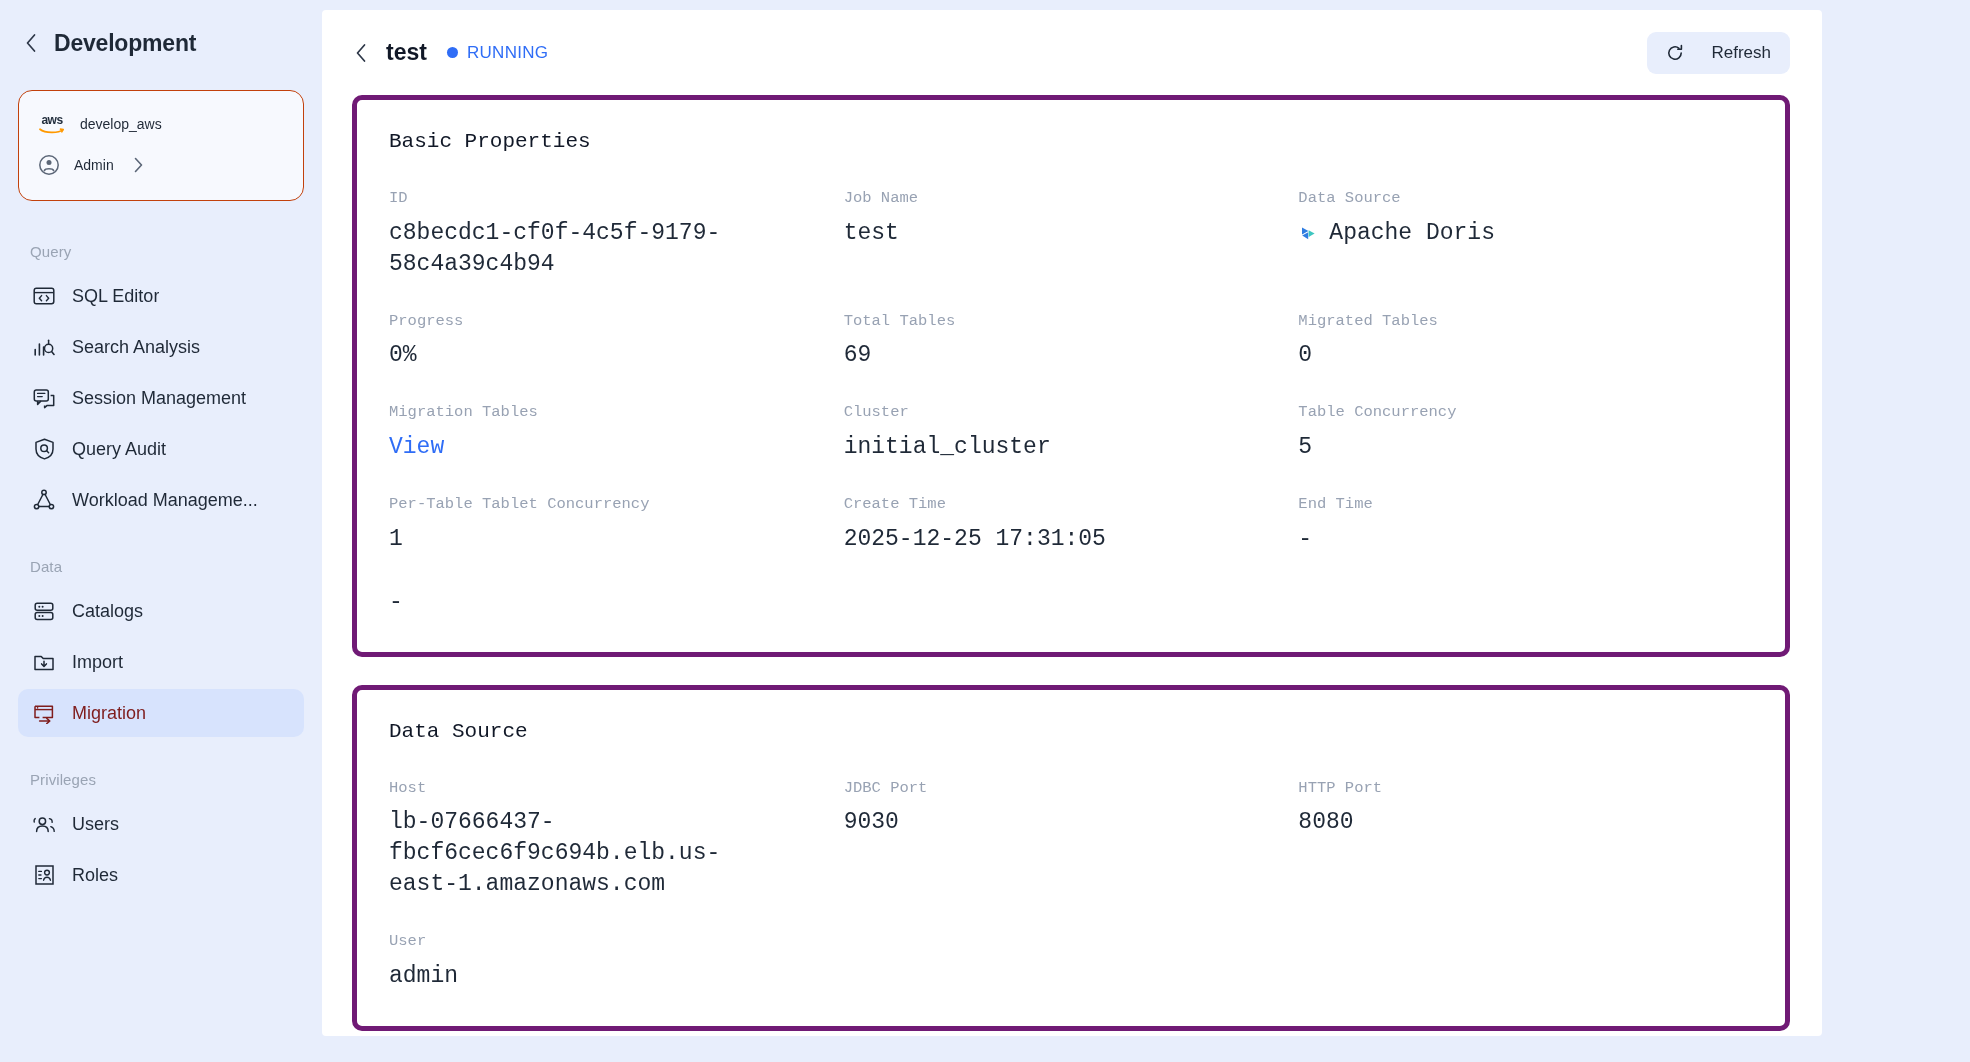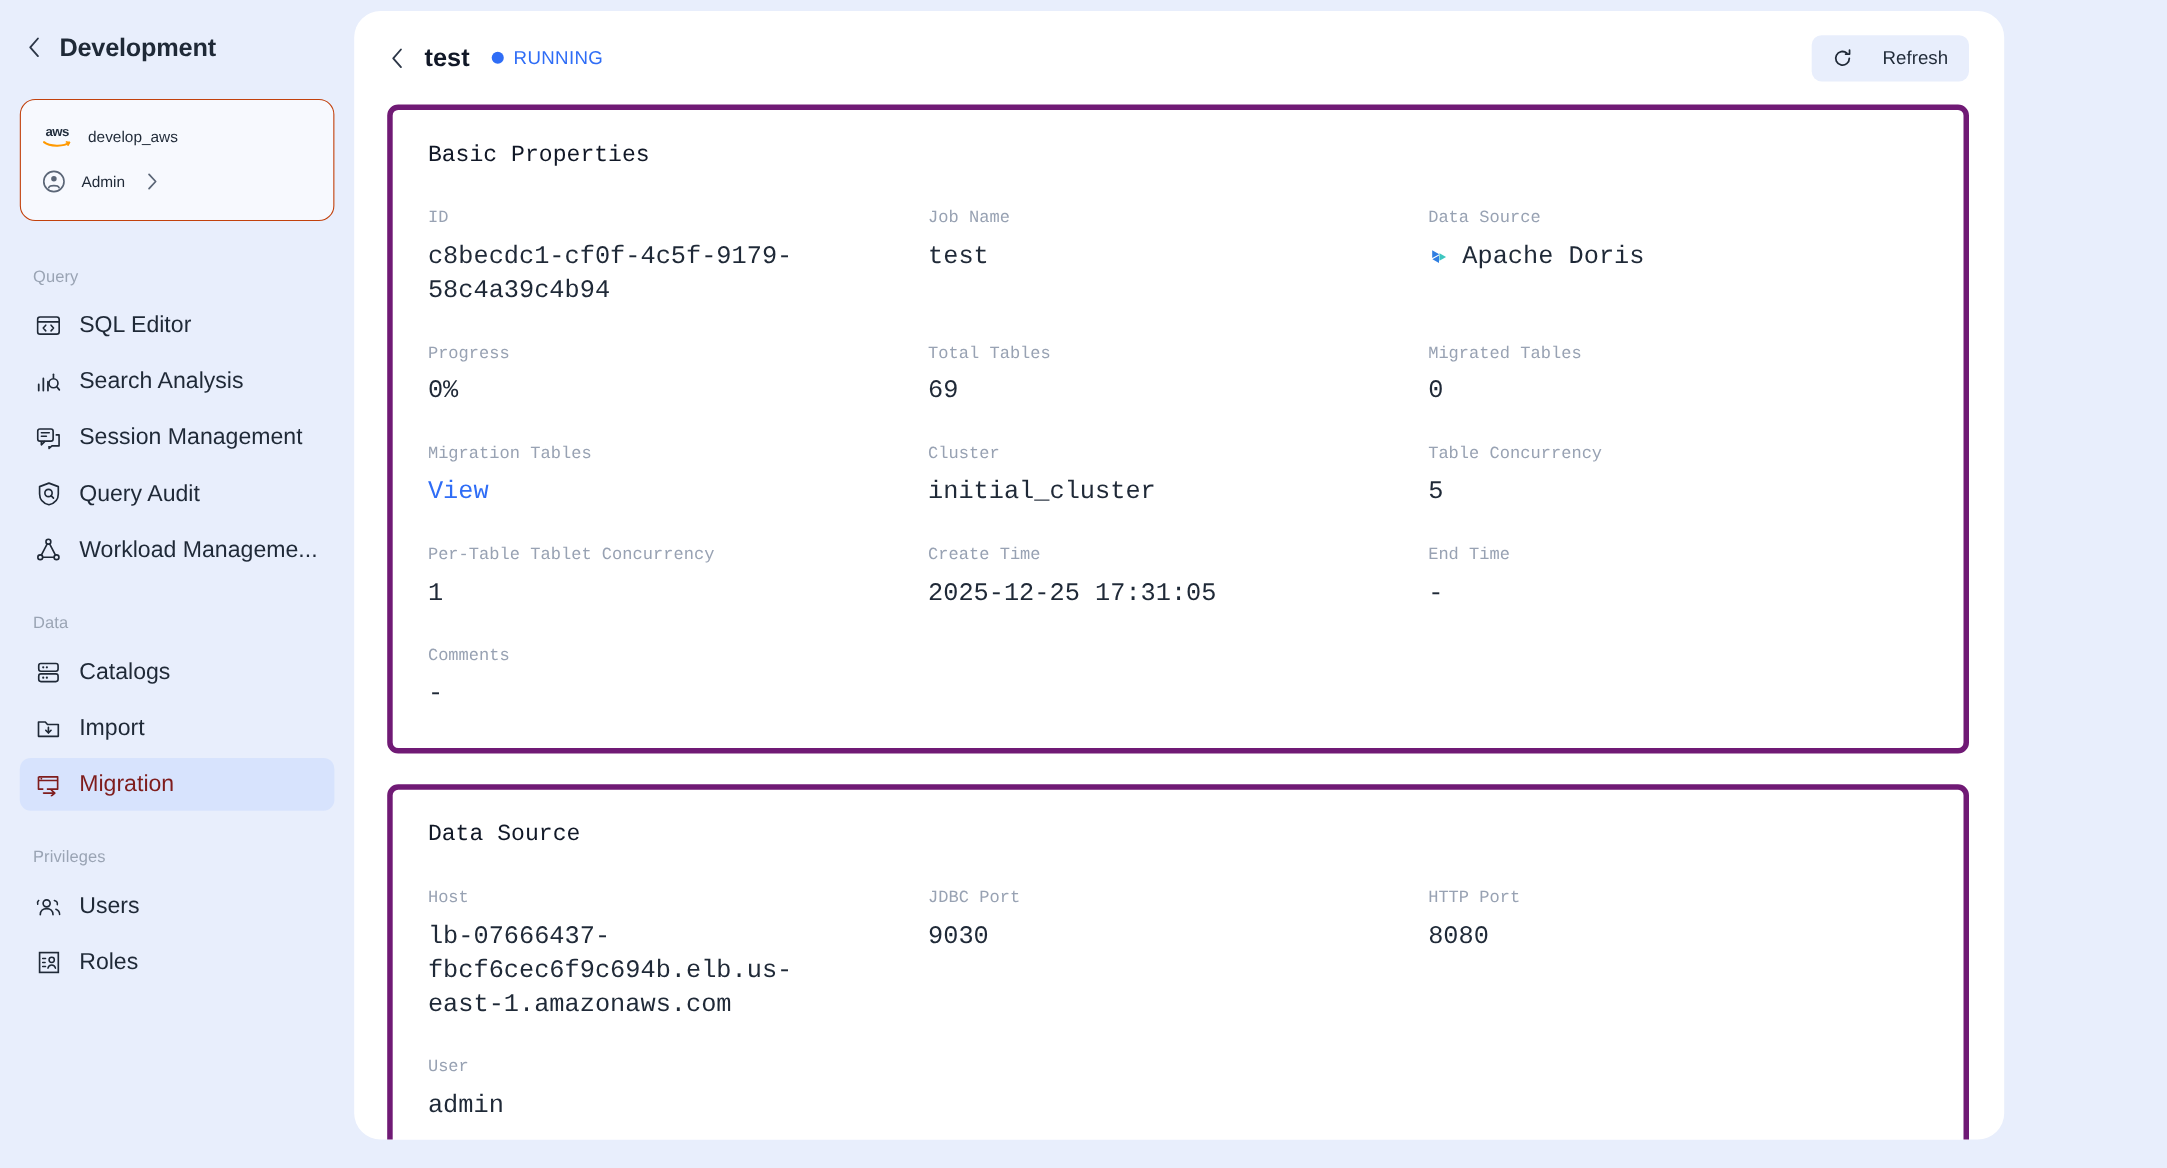--- a/index.html
+++ b/index.html
@@ -101,42 +101,42 @@
     gap: 16px;
     height: 48px;
     margin: 0 18px;
     padding-left: 14px;
     border-radius: 10px;
     cursor: pointer;
     color: #1f2937;
   }
   .nav-item + .nav-item { margin-top: 3px; }
   .nav-item .nav-label {
-    font-size: 21px;
+    font-size: 18px;
     white-space: nowrap;
     overflow: hidden;
     text-overflow: ellipsis;
   }
   .nav-item .nav-icon {
     width: 24px; height: 24px;
     flex: 0 0 24px;
     display: flex; align-items: center; justify-content: center;
     color: #1f2937;
   }
   .nav-item.active {
     background: #d7e3fd;
   }
   .nav-item.active .nav-label,
   .nav-item.active .nav-icon { color: #7f1d1d; }
 
   
   .main {
     flex: 1;
     background: #ffffff;
-    border-radius: 24px;
+    border-radius: 4px;
     margin: 10px 10px 26px 0;
     position: relative;
     overflow: hidden;
   }
 
   .main-header {
     height: 85px;
     display: flex;
     align-items: center;
     padding: 0 32px 0 30px;
@@ -514,21 +514,20 @@
             <div class="field-label">Create Time</div>
             <div class="field-value">2025-12-25 17:31:05</div>
           </div>
 
           <div class="field">
             <div class="field-label">End Time</div>
             <div class="field-value">-</div>
           </div>
 
           <div class="field">
-            <div class="field-label">Comments</div>
             <div class="field-value">-</div>
           </div>
 
         </div>
       </section>
 
       <section class="card">
         <h2 class="card-title">Data Source</h2>
 
         <div class="grid">

